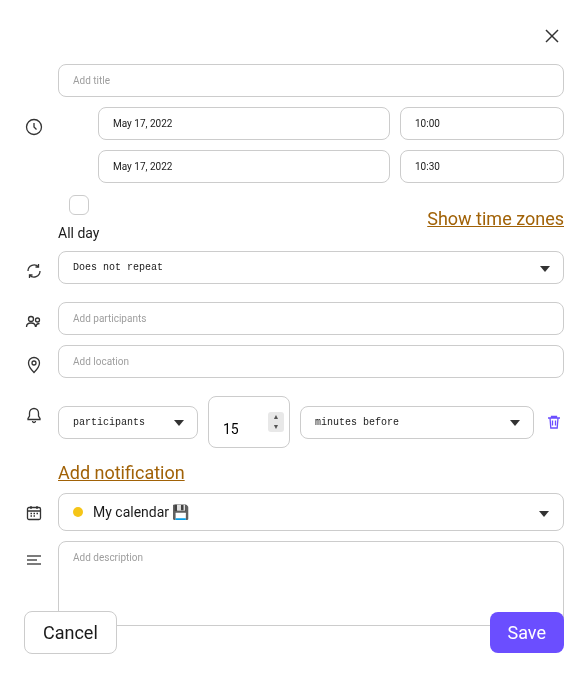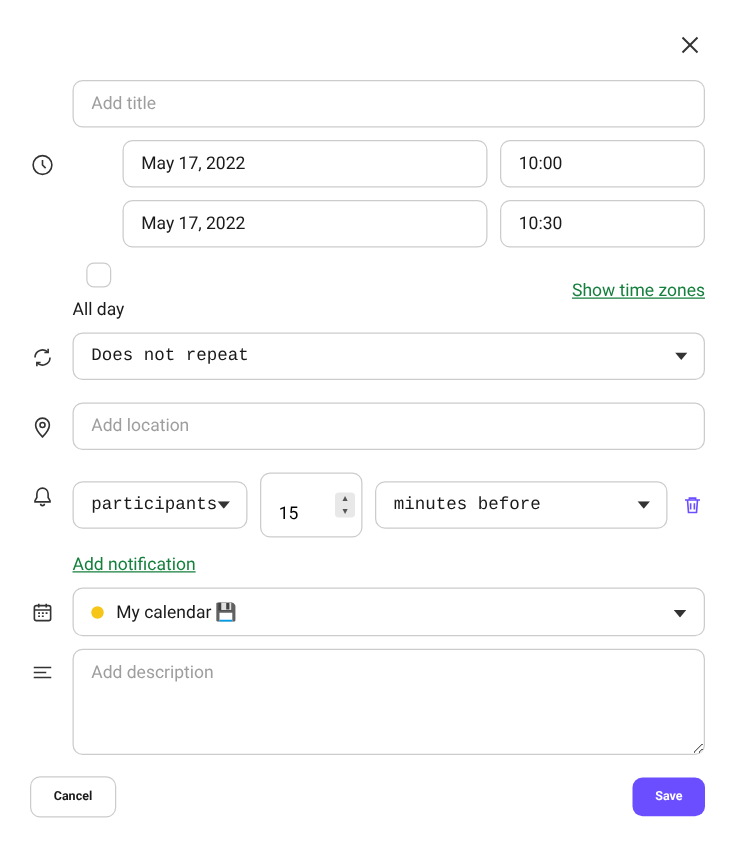--- a/index.html
+++ b/index.html
@@ -56,21 +56,21 @@
       flex: 1;
       display: flex;
       flex-direction: column;
       gap: 10px;
     }
     .input, .select, .textarea {
       width: 100%;
       padding: 10px 14px;
       border: 1px solid #ccc;
       border-radius: 8px;
-      font-size: 14px;
+      font-size: 10px;
       font-family: inherit;
       background: #fff;
       color: #1a1a1a;
     }
     .input::placeholder, .textarea::placeholder {
       color: #9e9e9e;
     }
     .textarea {
       resize: both;
       min-height: 85px;
@@ -100,24 +100,24 @@
     }
     .checkbox {
       width: 20px;
       height: 20px;
       border: 1px solid #ccc;
       border-radius: 6px;
       cursor: pointer;
       background: #fff;
     }
     .link {
-      color: #15803d;
+      color: #a16207;
       text-decoration: underline;
       cursor: pointer;
-      font-size: 14px;
+      font-size: 18px;
       text-align: center;
     }
     .select-wrapper {
       position: relative;
       width: 100%;
       font-family: Liberation Mono, monospace;
     }
     .select-wrapper .select {
       appearance: none;
       padding-right: 36px;
@@ -214,25 +214,24 @@
       bottom: 24px;
       left: 24px;
       right: 24px;
       display: flex;
       justify-content: space-between;
       align-items: center;
     }
     .btn {
       padding: 10px 18px;
       border-radius: 8px;
-      font-size: 10px;
+      font-size: 18px;
       font-family: inherit;
       cursor: pointer;
       border: none;
-      font-weight: bold;
     }
     .btn-cancel {
       background: #fff;
       border: 1px solid #ccc;
       color: #1a1a1a;
     }
     .btn-save {
       background: #6b4eff;
       color: #fff;
     }
@@ -297,20 +296,32 @@
         <div class="select">Does not repeat</div>
         <span class="select-caret">
           <svg width="10" height="6" viewBox="0 0 10 6" fill="#333">
               <path d="M0 0l5 6 5-6z"></path>
             </svg>
         </span>
       </div>
     </div>
   </div>
 
+  <div class="row">
+    <div class="row-icon">
+      <svg width="18" height="18" viewBox="0 0 18 18" fill="none" stroke="#333" stroke-width="1.3">
+        <circle cx="6" cy="6" r="2.5"></circle>
+        <circle cx="12.5" cy="7" r="2"></circle>
+        <path d="M1.5 14c0-2.5 2-4 4.5-4s4.5 1.5 4.5 4M11 14c0-2 1.5-3.5 3.5-3.5"></path>
+      </svg>
+    </div>
+    <div class="row-content">
+      <input class="input" type="text" placeholder="Add participants" style="">
+    </div>
+  </div>
 
   <div class="row row-gap">
     <div class="row-icon">
       <svg width="16" height="18" viewBox="0 0 16 18" fill="none" stroke="#333" stroke-width="1.3">
         <path d="M8 1.5c-3 0-5.5 2.3-5.5 5.5 0 4 5.5 9.5 5.5 9.5s5.5-5.5 5.5-9.5c0-3.2-2.5-5.5-5.5-5.5z"></path>
         <circle cx="8" cy="7" r="2"></circle>
       </svg>
     </div>
     <div class="row-content">
       <input class="input" type="text" placeholder="Add location" style="">

